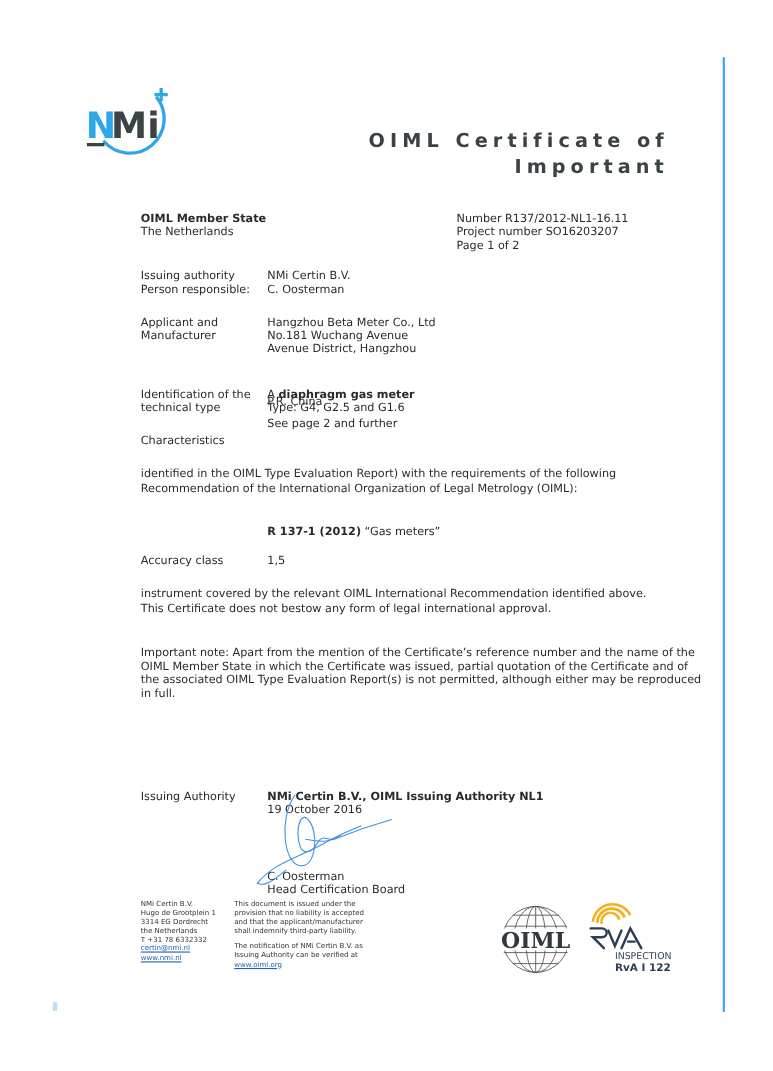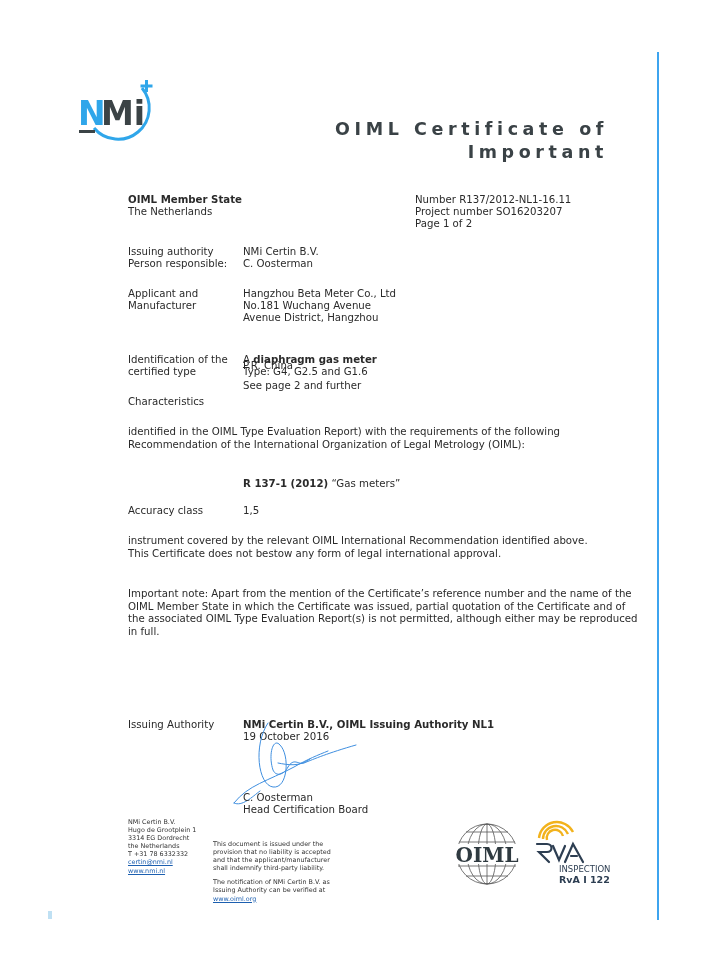--- a/index.html
+++ b/index.html
@@ -48,21 +48,21 @@
 <div class="abs t val" style="top:258px;">C. Oosterman</div>
 
 <div class="abs t lbl" style="top:288px;">Applicant and</div>
 <div class="abs t lbl" style="top:300px;">Manufacturer</div>
 <div class="abs t val" style="top:288px;">Hangzhou Beta Meter Co., Ltd</div>
 <div class="abs t val" style="top:300px;">No.181 Wuchang Avenue</div>
 <div class="abs t val" style="top:312px;">Avenue District, Hangzhou</div>
 <div class="abs t val" style="top:324px;margin-top:36px;">P.R. China</div>
 
 <div class="abs t lbl" style="top:354px;">Identification of the</div>
-<div class="abs t lbl" style="top:366px;">certified type</div>
+<div class="abs t lbl" style="top:366px;">technical type</div>
 <div class="abs t val" style="top:354px;"><span>A </span><span class="b">diaphragm gas meter</span></div>
 <div class="abs t val" style="top:366px;">Type: G4, G2.5 and G1.6</div>
 
 <div class="abs t lbl" style="top:396px;">Characteristics</div>
 <div class="abs t val" style="top:380px;">See page 2 and further</div>
 
 <div class="abs para" style="top:426px;">
   <div>identified in the OIML Type Evaluation Report) with the requirements of the following</div>
   <div>Recommendation of the International Organization of Legal Metrology (OIML):</div>
 </div>
@@ -106,21 +106,21 @@
 <div class="abs small" style="left:128px; top:818px;">
   <div>NMi Certin B.V.</div>
   <div>Hugo de Grootplein 1</div>
   <div>3314 EG  Dordrecht</div>
   <div>the  Netherlands</div>
   <div>T +31 78 6332332</div>
   <div><span class="link">certin@nmi.nl</span></div>
   <div><span class="link">www.nmi.nl</span></div>
 </div>
 
-<div class="abs small" style="left:213px; top:840px;">
+<div class="abs small" style="left:213px; top:818px;">
   <div>This document is issued under the</div>
   <div>provision that no liability is accepted</div>
   <div>and that the applicant/manufacturer</div>
   <div>shall indemnify third-party liability.</div>
   <div style="height:6px;"></div>
   <div>The notification of NMi Certin B.V. as</div>
   <div>Issuing Authority can be verified at</div>
   <div><span class="link">www.oiml.org</span></div>
 </div>
 

